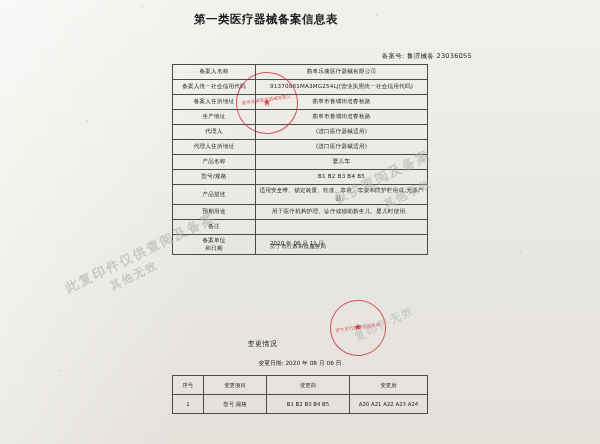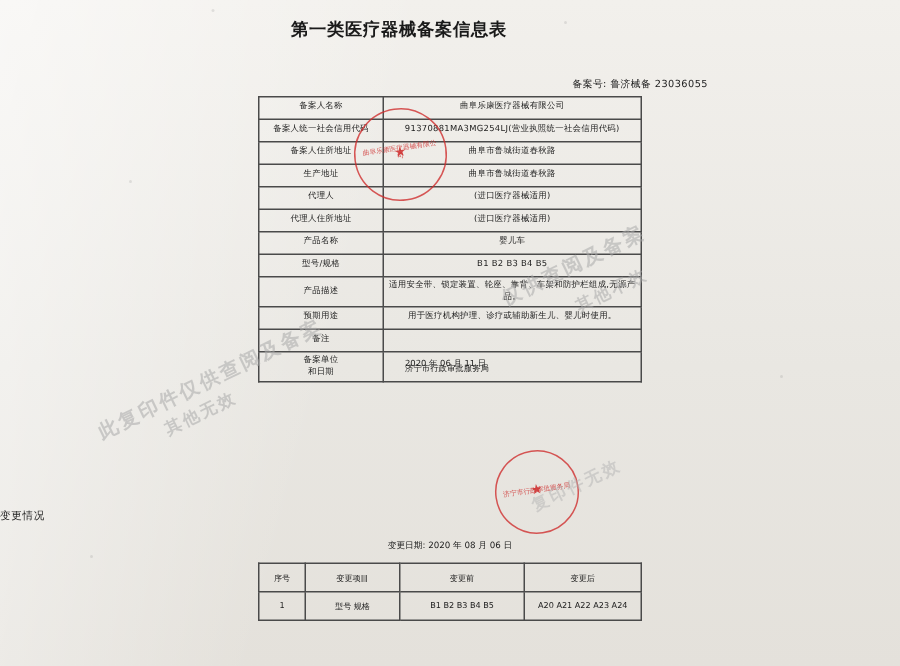--- a/index.html
+++ b/index.html
@@ -100,20 +100,21 @@
     bottom: 7px;
     font-size: 5.6px;
     color: #1c1c1c;
   }
 
   .change-title {
     position: absolute;
     top: 339px;
     left: 0;
     width: 525px;
+    text-align: center;
     font-size: 7px;
     color: #1c1c1c;
     letter-spacing: 0.5px;
   }
   .change-date {
     position: absolute;
     top: 359px;
     left: 0;
     width: 600px;
     text-align: center;

